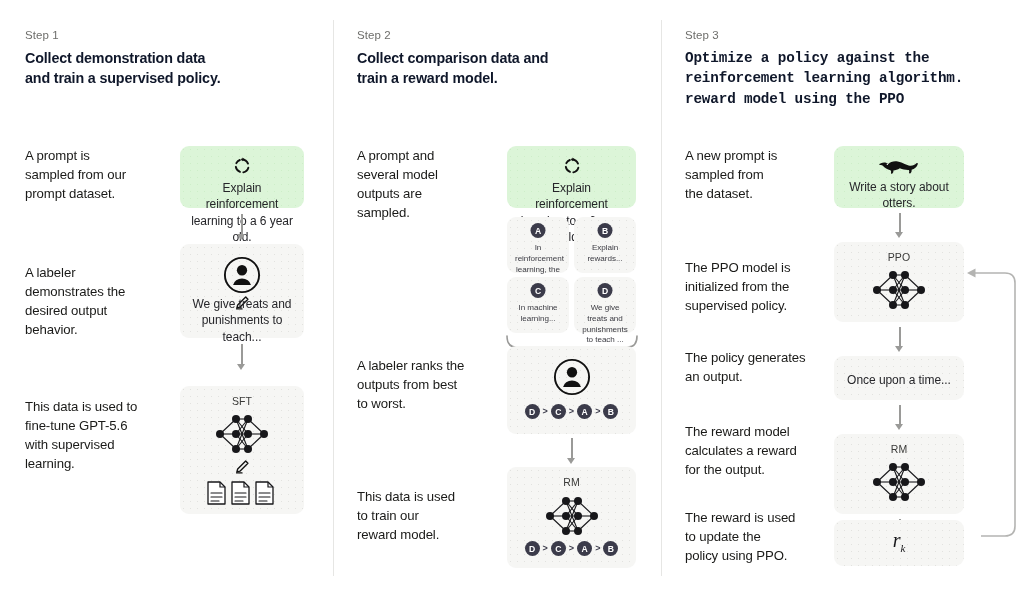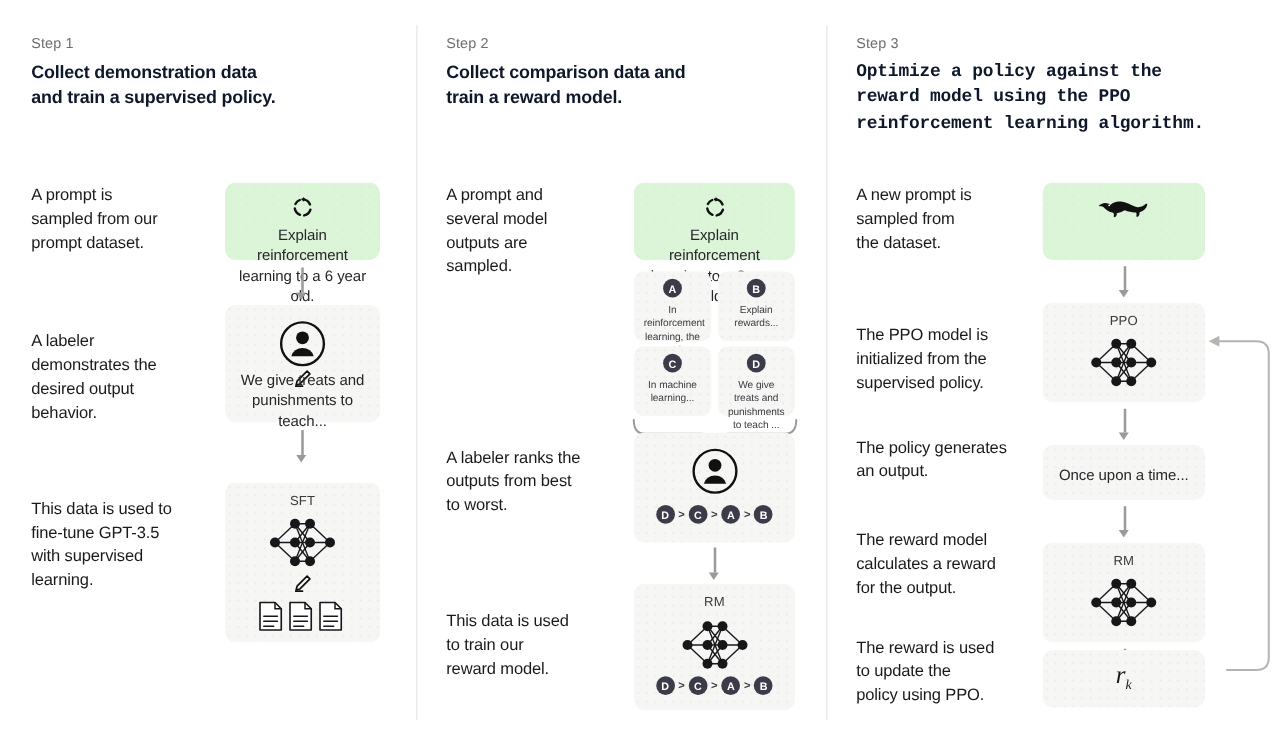--- a/index.html
+++ b/index.html
@@ -127,21 +127,21 @@
       </div>
 
       <div class="caption" style="left:25px;top:146px;width:150px;white-space:pre-line;">A prompt is
 sampled from our
 prompt dataset.</div>
       <div class="caption" style="left:25px;top:263px;width:155px;white-space:pre-line;">A labeler
 demonstrates the
 desired output
 behavior.</div>
       <div class="caption" style="left:25px;top:397px;width:160px;white-space:pre-line;">This data is used to
-fine-tune GPT-3.5
+fine-tune GPT-5.6
 with supervised
 learning.</div>
 
       <div class="box green" style="left:180px;top:146px;width:124px;height:62px;">
         <div class="ic" style="left:50%;top:10px;transform:translateX(-50%);">
           <svg width="20" height="20" viewBox="0 0 24 24">
             <g fill="none" stroke="#111" stroke-width="2.3" stroke-linecap="round">
               <path d="M12 4.2 A7.8 7.8 0 0 1 19.2 9.1"></path>
               <path d="M19.6 14.1 A7.8 7.8 0 0 1 13.6 19.6"></path>
               <path d="M9.6 19.0 A7.8 7.8 0 0 1 4.6 13.0"></path>
@@ -377,22 +377,22 @@
         </div>
       </div>
     </div>
   </div>
 
   <div class="col col3">
     <div class="col-inner">
       <div class="step-label" style="left:24px;top:29px;">Step 3</div>
       <div class="step-title" style="left:24px;top:48px;width:320px;font-family:Liberation Mono, monospace;">
         <div>Optimize a policy against the</div>
+        <div>reinforcement learning algorithm.</div>
         <div>reward model using the PPO</div>
-        <div>reinforcement learning algorithm.</div>
       </div>
 
       <div class="caption" style="left:24px;top:146px;width:155px;white-space:pre-line;">A new prompt is
 sampled from
 the dataset.</div>
       <div class="caption" style="left:24px;top:258px;width:160px;white-space:pre-line;">The PPO model is
 initialized from the
 supervised policy.</div>
       <div class="caption" style="left:24px;top:348px;width:165px;white-space:pre-line;">The policy generates
 an output.</div>
@@ -411,20 +411,21 @@
                      C48.6 6.6 49.6 7.3 49.2 8.5 C48.2 11.8 45.2 14.6 41.6 15.4
                      C41.9 17 41.4 18.6 40.2 19.6 C39.2 20.5 38.1 19.8 38.5 18.6
                      C38.9 17.4 38.7 16.4 38.1 15.7 C34.6 15.9 30.7 15 27 13.6
                      C24.4 15.2 21.6 16.2 19 16.4 C19.3 17.8 18.8 19.2 17.8 20
                      C16.8 20.8 15.7 20.1 16.1 19 C16.5 17.8 16.2 16.7 15.4 16
                      C11.6 15.3 8.2 13.2 6 10.6 C5 9.5 3.9 9.3 2.6 9.6
                      C1.6 9.8 1.2 8.9 2 8.2 Z" fill="#111"></path>
             <circle cx="11.6" cy="8.6" r="0.9" fill="#fff"></circle>
           </svg>
         </div>
+        <div class="box-text" style="top:33px;">Write a story about otters.</div>
       </div>
 
       <div class="arrow" style="left:234px;top:213px;height:25px;">
         <div class="shaft" style="height:19px;"></div>
         <div class="head" style="top:19px;"></div>
       </div>
 
       <div class="box" style="left:173px;top:242px;width:130px;height:80px;">
         <div class="box-title">PPO</div>
         <div class="ic" style="left:50%;top:24px;transform:translateX(-50%);">

